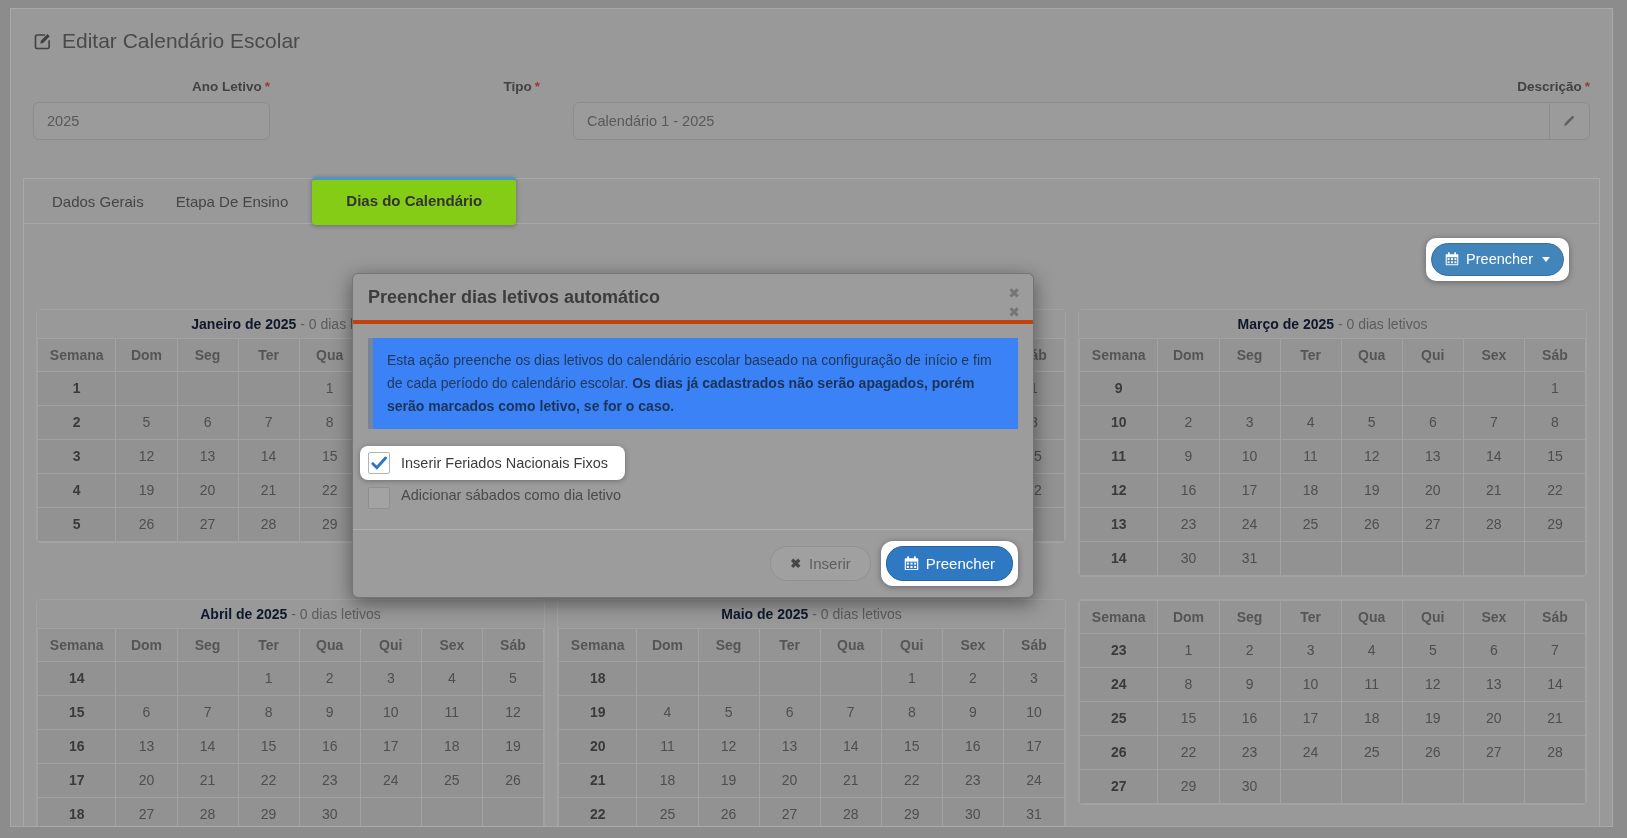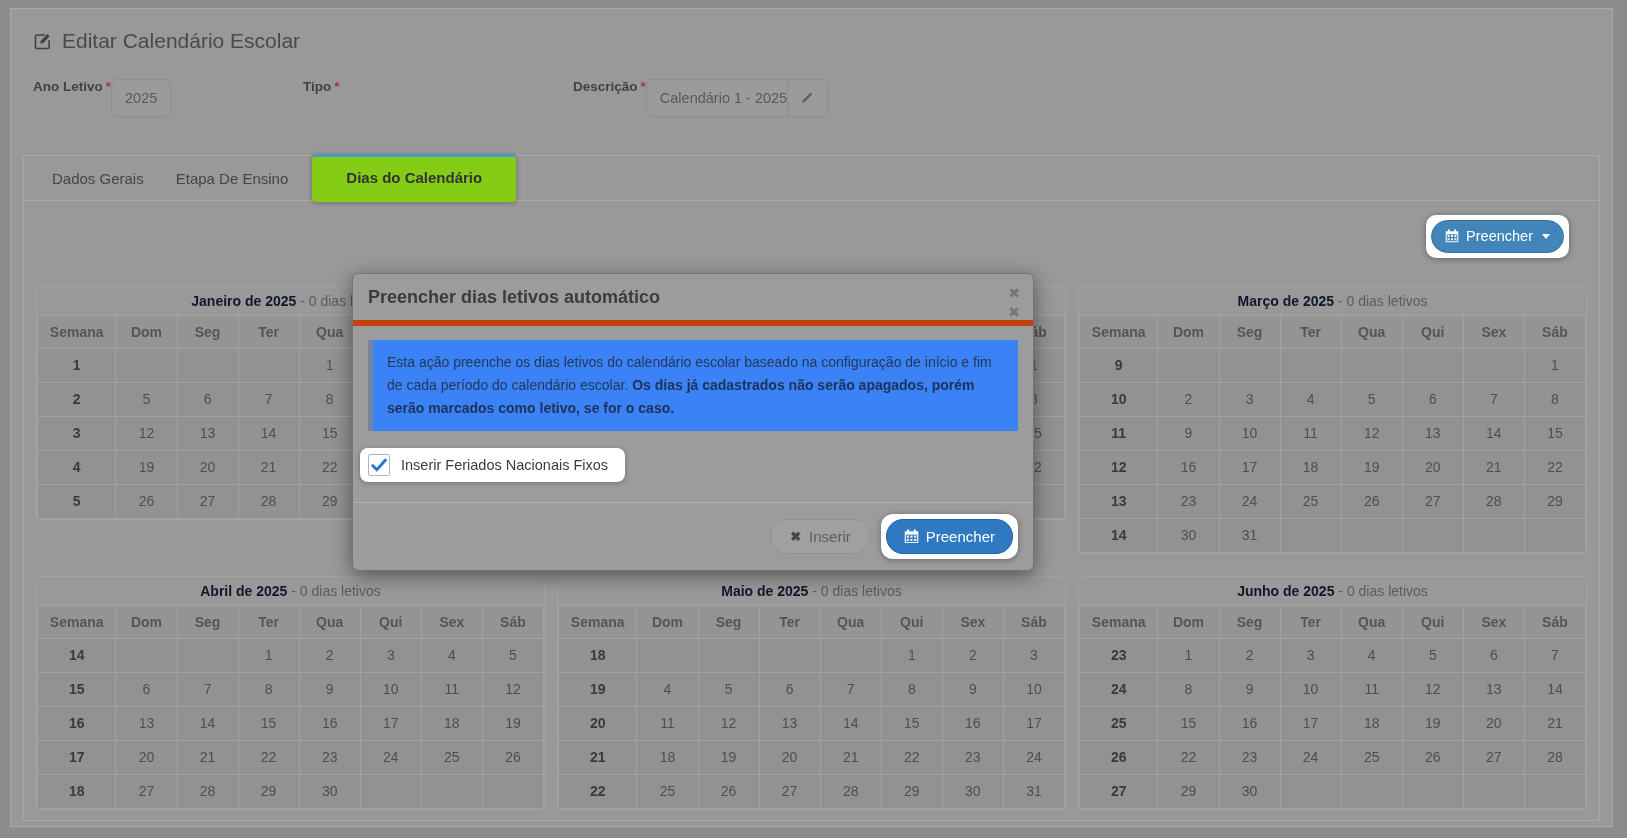--- a/index.html
+++ b/index.html
@@ -12,21 +12,21 @@
   }
   
   .panel {
     position:absolute; left:10px; top:8px; right:14px; bottom:11px;
     background:#999999; border:1px solid #a9a9a9; padding:14px 12px; overflow:hidden;
   }
   .page-title { display:flex; align-items:center; gap:10px; margin:6px 10px 26px; font-size:21px; font-weight:400; color:#4a4a4a; }
   .page-title svg { flex:0 0 auto; }
   
   .form-row { display:flex; gap:33px; margin:0 10px; }
-  .field { display:flex; flex-direction:row;text-align:right; }
+  .field { display:flex; flex-direction:column;text-align:right; }
   .field.w-fixed { width:237px; }
   .field.w-grow { flex:1; }
   .field label { font-size:13.5px; font-weight:700; color:#424242; margin-bottom:8px; }
   .req { color:#9e3a30; margin-left:3px; }
   .control {
     height:38px; border-radius:6px; background:#9b9b9b; border:1px solid #8d8d8d;
     display:flex; align-items:center; padding:0 13px; font-size:14.5px; color:#595959;
   }
   .sort-arrows { margin-left:auto; display:flex; flex-direction:column; gap:3px; align-items:center; }
   .tri-up { width:0; height:0; border-left:4.5px solid transparent; border-right:4.5px solid transparent; border-bottom:6px solid #5e5e5e; }
@@ -63,21 +63,21 @@
   .cal th { height:33px; color:#555; font-weight:700; background:#949494; font-size:14px; }
   .cal td { height:34px; color:#4e4e4e; background:#929292; font-size:14px; }
   .cal th:first-child, .cal td:first-child { width:15.5%; }
   .cal td.week-num { font-weight:700; color:#3a3a3a; }
   
   .modal {
     position:absolute; left:352px; top:273px; width:682px; z-index:10;
     background:#9c9c9c; border-radius:6px; border:1px solid rgba(0,0,0,.25);
     box-shadow:0 5px 20px rgba(0,0,0,.45);
   }
-  .modal-header { position:relative; padding:13px 15px 12px; border-bottom:6px solid #c2410c; }
+  .modal-header { position:relative; padding:13px 15px 12px; border-bottom:4px solid #c2410c; }
   .modal-title { font-size:18px; font-weight:700; color:#3c3c3c; }
   .close-btn { position:absolute; right:13px; font-size:14px; font-weight:700; color:#757575; line-height:1; }
   .close-1 { top:12px; } .close-2 { top:31px; }
   .modal-body { padding:14px 15px 20px; }
   .alert {
     background:#3b82f6; border-left:5px solid #76849c; padding:11px 14px;
     color:#21395c; font-size:14px; line-height:1.65; margin-bottom:17px;
   }
   .alert b { color:#1c3357; }
   .cb-row { display:flex; align-items:flex-start; gap:11px; font-size:14.5px; color:#4a4a4a; }
@@ -529,24 +529,20 @@
                   <td>28</td>
                   <td>29</td>
                   <td>30</td>
                   <td>31</td>
                 </tr>
               </tbody>
     </table>
   </div>
 
   <div class="cal">
-    <div class="cal-title">
-      <span class="cal-month">Junho de 2025</span>
-      <span class="cal-sub"> - 0 dias letivos</span>
-    </div>
     <table>
       <thead>
                 <tr>
                   <th>Semana</th>
                   <th>Dom</th>
                   <th>Seg</th>
                   <th>Ter</th>
                   <th>Qua</th>
                   <th>Qui</th>
                   <th>Sex</th>
@@ -628,20 +624,24 @@
           <span class="cb checked">
             <span style="display:flex;">
               <svg width="18" height="18" viewBox="0 0 16 16">
                   <path d="M2.5 8.6l3.6 3.6L13.8 3.6" stroke="#2d74ce" stroke-width="2.6" fill="none" stroke-linecap="round"></path>
                 </svg>
             </span>
           </span>
           <span>Inserir Feriados Nacionais Fixos</span>
         </span>
       </span>
+    </div>
+    <div class="cb-row">
+      <span class="cb unchecked"></span>
+      <span>Adicionar sábados como dia letivo</span>
     </div>
   </div>
   <div class="modal-footer">
     <button class="btn btn-cancel">
       <span class="x">✖</span>
       <span>Inserir</span>
     </button>
     <span class="spotlight" style="border-radius:12px;">
       <button class="btn btn-confirm">
         <span style="display:flex;">

